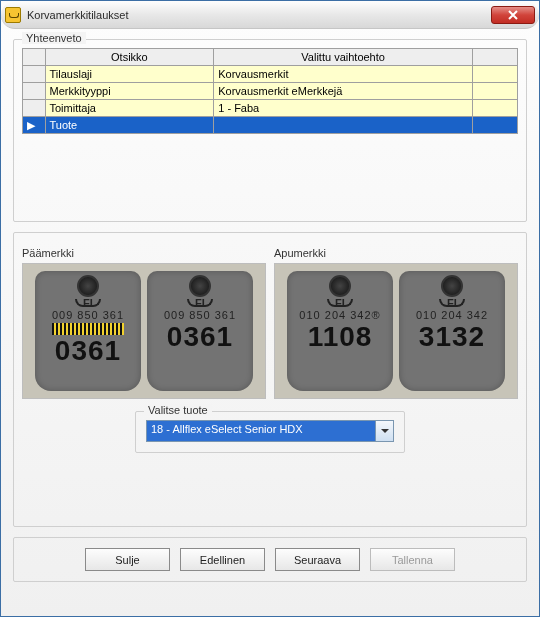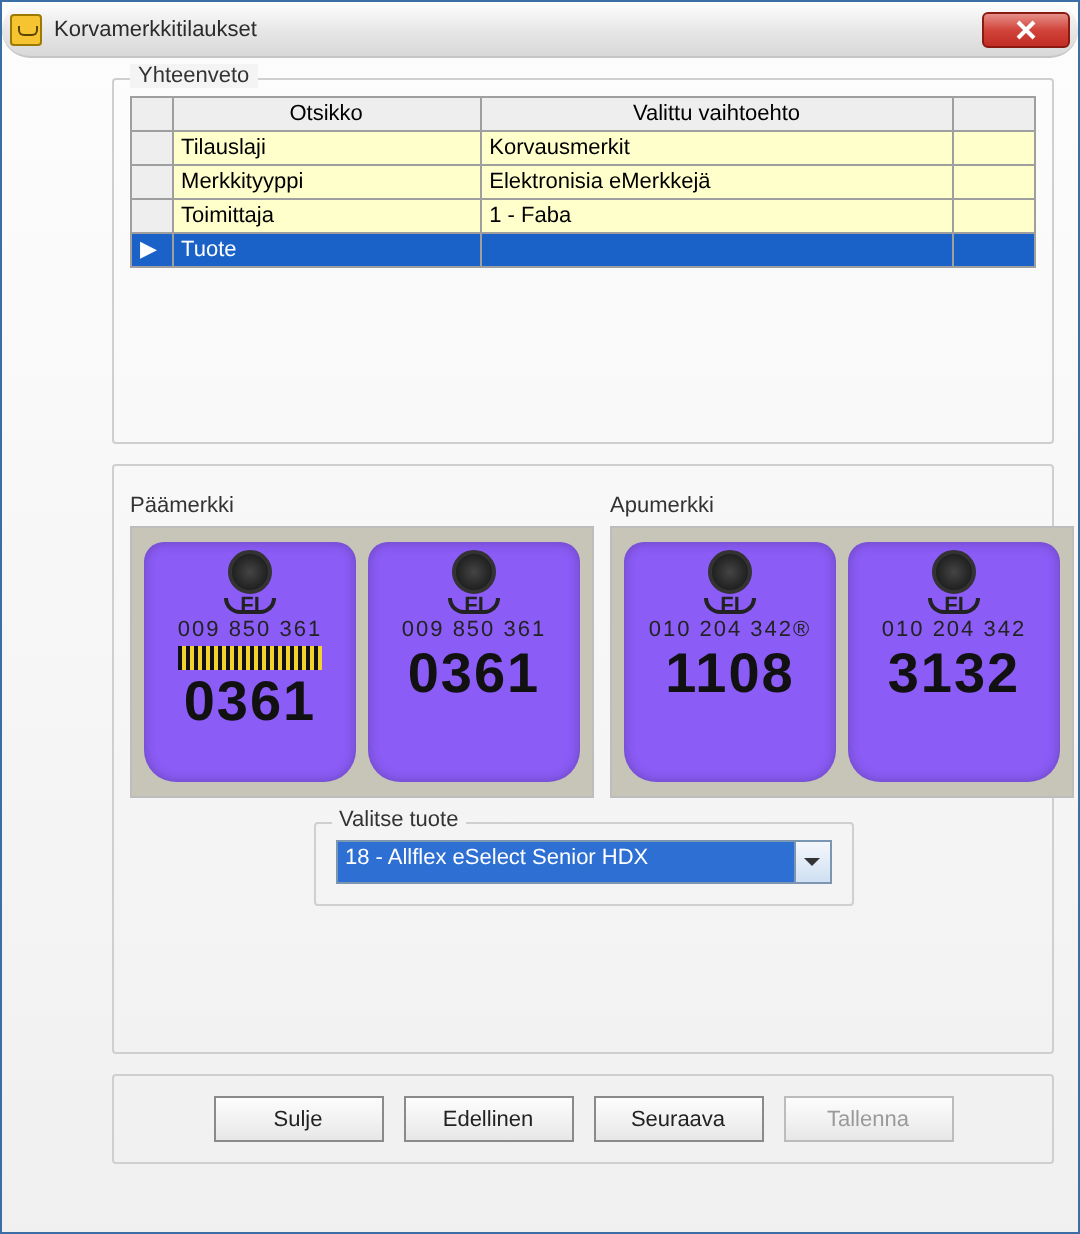--- a/index.html
+++ b/index.html
@@ -4,37 +4,37 @@
   <style>
     * { box-sizing: border-box; font-family: "Segoe UI", Tahoma, sans-serif; font-size: 11px; }
     body { margin: 0; background: #fff; }
     .window { width: 540px; height: 617px; background: linear-gradient(#fdfdfd,#f0f0f0); border: 1px solid #3b6ea5; position: relative; }
     .titlebar { height: 28px; background: linear-gradient(#fefefe,#e8e8e8 50%, #d8d8d8); border-bottom: 1px solid #c5c5c5; display: flex; align-items: center; padding: 0 4px; border-radius: 14px; }
     .title-icon { width: 16px; height: 16px; background:#f6c431; border:1px solid #9c7a00; border-radius:2px; position:relative; margin-right:6px; }
     .title-icon::after{content:"";position:absolute;left:3px;top:5px;width:8px;height:4px;border:1px solid #5a4500;border-top:none;border-radius:0 0 3px 3px;}
     .title-text { color:#2b2b2b; }
     .close-btn { margin-left:auto; width:44px; height:18px; background: linear-gradient(#e58f88,#d1443b 50%,#c22d24); border:1px solid #8b1a12; border-radius:3px; display:flex;align-items:center;justify-content:center; cursor:default;}
     .close-btn svg{width:10px;height:10px;}
-    .client { position:absolute; top:28px; left:0; right:0; bottom:0; padding:10px 12px 12px;margin-left:43px; }
+    .client { position:absolute; top:28px; left:0; right:0; bottom:0; padding:10px 12px 12px; }
     .fieldset { border:1px solid #cfcfcf; border-radius:2px; padding:8px 8px 10px; position:relative; }
     .fieldset > .legend { position:absolute; top:-8px; left:8px; background:#f4f4f4; padding:0 4px; color:#333; }
     .fs-summ { height:183px; }
     .grid { width:100%; border-collapse:collapse; }
     .grid th, .grid td { border:1px solid #9f9f9f; padding:1px 4px; text-align:left; height:16px; line-height:14px; }
     .colptr { width:20px; background:#eeeeee; }
     .grid th { background:#eeeeee; font-weight:normal; text-align:center; }
     .grid td.data { background:#ffffcc; }
     .selrow td { background:#1a62c8 !important; color:#fff; }
     .rowptr { text-align:center; }
     .fs-mid { margin-top:10px; height:295px; padding-top:14px; }
     .tag-cols { display:flex; gap:8px; }
     .tag-col { flex:1; }
     .tag-lbl { margin-bottom:4px; color:#333; }
     .tag-img { height:136px; background:#c7c4b8; border:1px solid #bdbdbd; display:flex; align-items:center; justify-content:center; gap:6px; padding:6px;}
-    .eartag { width:106px; height:120px; background:#8b5cf6; border-radius:10px 10px 16px 16px; position:relative; display:flex; flex-direction:column; align-items:center; padding-top:26px; box-shadow:inset 0 0 6px rgba(0,0,0,.25);}
+    .eartag { width:106px; height:120px; background:#737373; border-radius:10px 10px 16px 16px; position:relative; display:flex; flex-direction:column; align-items:center; padding-top:26px; box-shadow:inset 0 0 6px rgba(0,0,0,.25);}
     .eartag .pin{position:absolute;top:4px;left:50%;transform:translateX(-50%);width:22px;height:22px;background:radial-gradient(#444,#111);border-radius:50%;border:2px solid #333;}
     .eartag .fi{font-size:11px;font-weight:bold;color:#222;}
     .eartag .small{font-size:11px;letter-spacing:1px;color:#222;}
     .eartag .big{font-size:28px;font-weight:bold;letter-spacing:1px;color:#111;}
     .eartag .barcode{width:72px;height:12px;background:repeating-linear-gradient(90deg,#111 0 2px,#f2d22e 2px 4px);margin-top:2px;}
     .eartag .curve{position:absolute;top:28px;width:26px;height:8px;border:2px solid #222;border-top:none;border-radius:0 0 14px 14px;}
     .fs-sel { width:270px; margin:12px auto 0; padding:8px 10px 10px; }
     .combo { width:100%; height:22px; display:flex; border:1px solid #7a96b0; background:#fff;}
     .combo-val { flex:1; background:#2d6fd2; color:#fff; padding:2px 4px; white-space:nowrap; overflow:hidden;}
     .combo-btn { width:18px; background:linear-gradient(#f4f7fb,#cfe0f2); border-left:1px solid #7a96b0; display:flex;align-items:center;justify-content:center;}
@@ -73,21 +73,21 @@
         <tbody id="grid-body">
             <tr>
               <td class="colptr rowptr"></td>
               <td class="data">Tilauslaji</td>
               <td class="data">Korvausmerkit</td>
               <td class="data"></td>
             </tr>
             <tr>
               <td class="colptr rowptr"></td>
               <td class="data">Merkkityyppi</td>
-              <td class="data">Elektronisia eMerkkejä</td>
+              <td class="data">Korvausmerkit eMerkkejä</td>
               <td class="data"></td>
             </tr>
             <tr>
               <td class="colptr rowptr"></td>
               <td class="data">Toimittaja</td>
               <td class="data">1 - Faba</td>
               <td class="data"></td>
             </tr>
             <tr class="selrow">
               <td class="colptr rowptr">▶</td>

